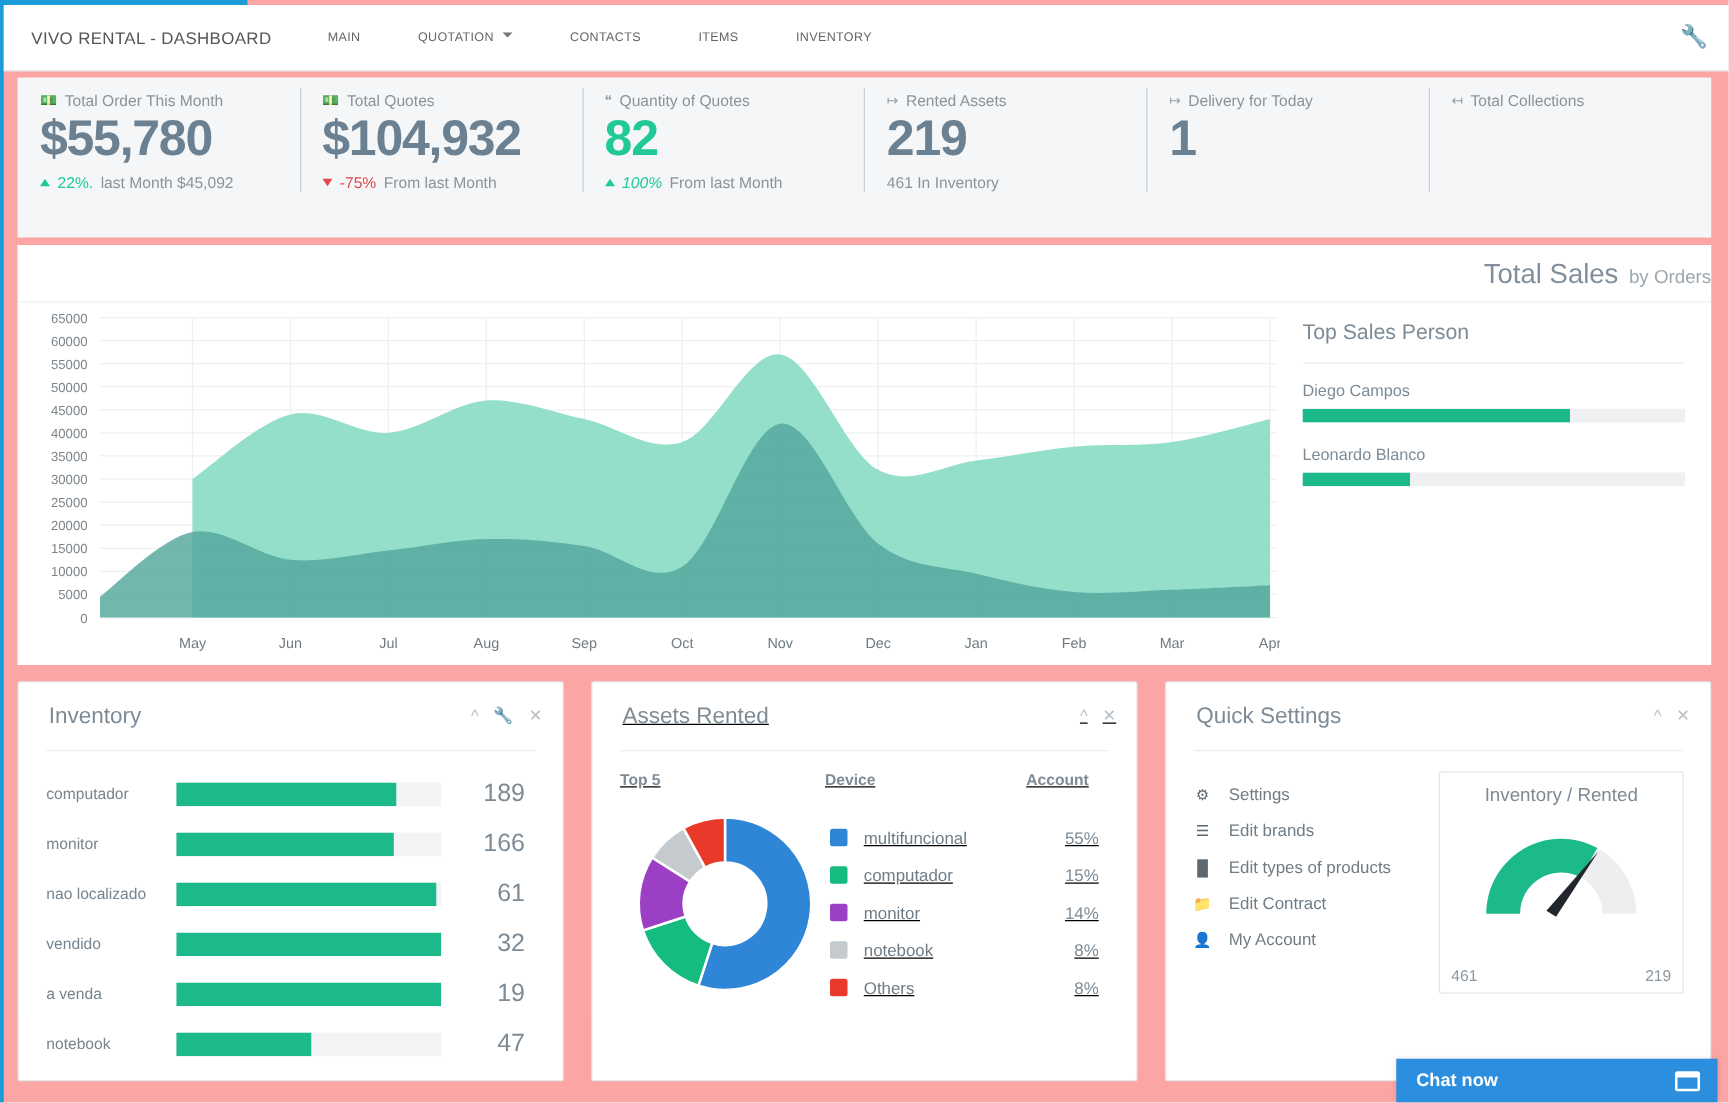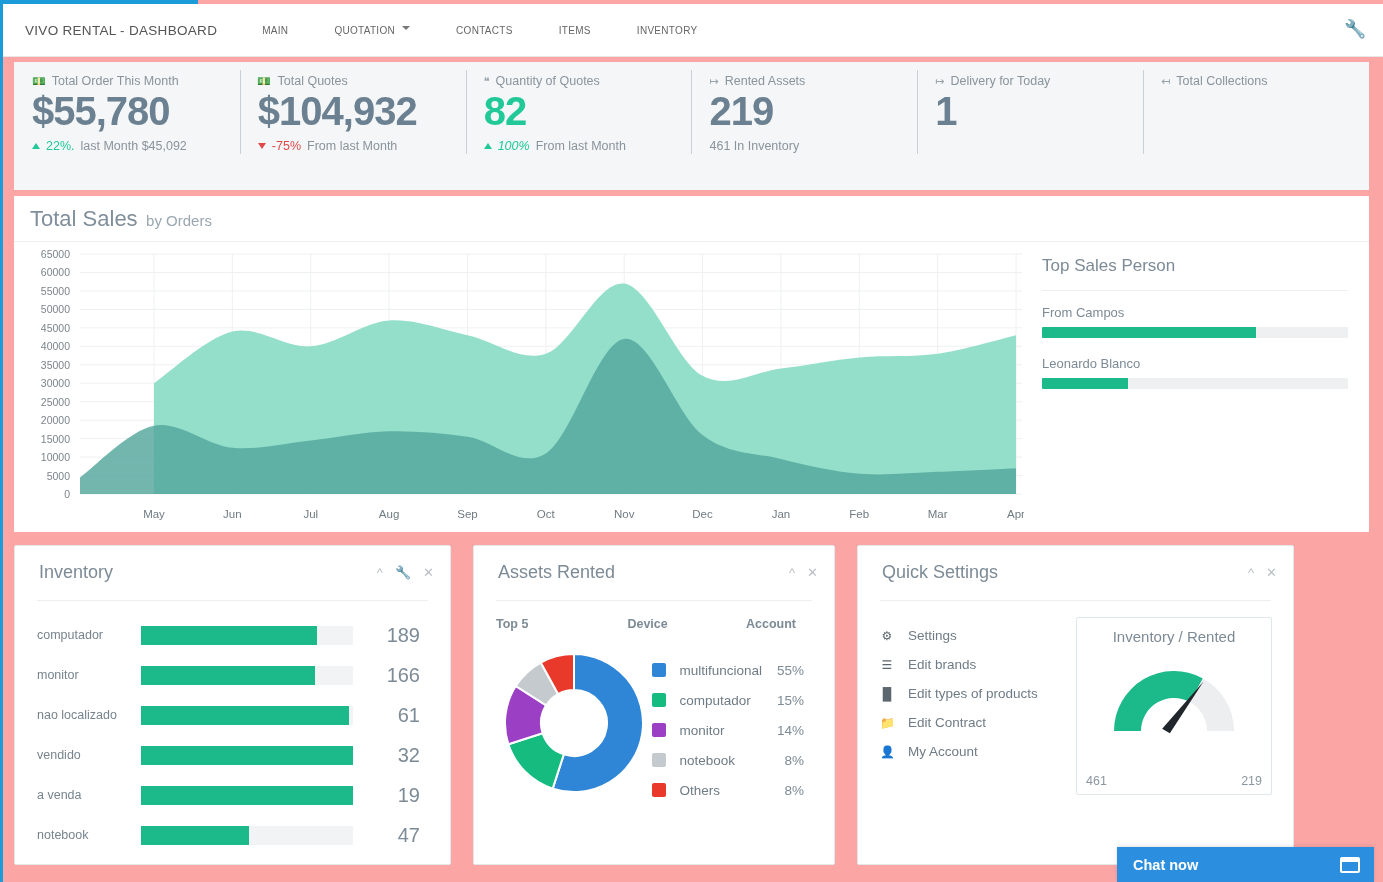--- a/index.html
+++ b/index.html
@@ -105,20 +105,21 @@
 
   
   .sales-panel {
     position: absolute; top: 196px; left: 14px;
     width: 1355px; height: 336px;
     background: #fff;
   }
   .sales-head {
     height: 46px; padding: 10px 0 0 16px;
     border-bottom: 1px solid #eceeef;
+    text-align: right;
   }
   .sales-title {
     font-size: 22px; color: #808f9b; font-weight: normal;
     display: inline;
   }
   .sales-sub {
     font-size: 15px; color: #9aa7b1; display: inline; margin-left: 4px;
   }
   .sales-body { display: flex; height: 290px; }
   .chart-wrap { position: relative; width: 1010px; height: 290px; }
@@ -140,21 +141,21 @@
     width: 1355px; height: 320px;
     display: flex; gap: 22px;
   }
   .card {
     background: #fff;
     border: 1px solid #e4e7ea;
     border-radius: 2px;
     position: relative;
   }
   .card-inventory { width: 437px; }
-  .card-assets { width: 362px; }
+  .card-assets { width: 437px; text-decoration: underline; }
   .card-settings { width: 437px; }
   .card-head {
     height: 54px; padding: 16px 16px 0 24px;
     display: flex; align-items: flex-start; justify-content: space-between;
   }
   .card-title { font-size: 18px; color: #7d8b96; font-weight: normal; }
   .card-tools { display: flex; gap: 12px; align-items: center; padding-top: 4px; }
   .tool-ic { font-size: 13px; color: #b9c0c6; cursor: pointer; line-height: 1; }
   .card-rule { height: 1px; background: #eceeef; margin: 0 22px; }
   .card-body { padding: 14px 20px 0 22px; }
@@ -388,21 +389,21 @@
             <text x="766.9090909090909" y="276" text-anchor="middle" font-size="11.5" fill="#707b82" font-family="&quot;Liberation Sans&quot;, sans-serif">Jan</text>
             <text x="845.2727272727273" y="276" text-anchor="middle" font-size="11.5" fill="#707b82" font-family="&quot;Liberation Sans&quot;, sans-serif">Feb</text>
             <text x="923.6363636363636" y="276" text-anchor="middle" font-size="11.5" fill="#707b82" font-family="&quot;Liberation Sans&quot;, sans-serif">Mar</text>
             <text x="1002" y="276" text-anchor="middle" font-size="11.5" fill="#707b82" font-family="&quot;Liberation Sans&quot;, sans-serif">Apr</text>
           </svg>
       </div>
       <div class="tsp">
         <div class="tsp-title">Top Sales Person</div>
         <div class="tsp-rule"></div>
         <div>
-          <div class="tsp-name">From Campos</div>
+          <div class="tsp-name">Diego Campos</div>
           <div class="tsp-track">
             <div class="tsp-fill" id="tsp-fill-0" style="width: 70%;"></div>
           </div>
         </div>
         <div>
           <div class="tsp-name">Leonardo Blanco</div>
           <div class="tsp-track">
             <div class="tsp-fill" id="tsp-fill-1" style="width: 28%;"></div>
           </div>
         </div>

